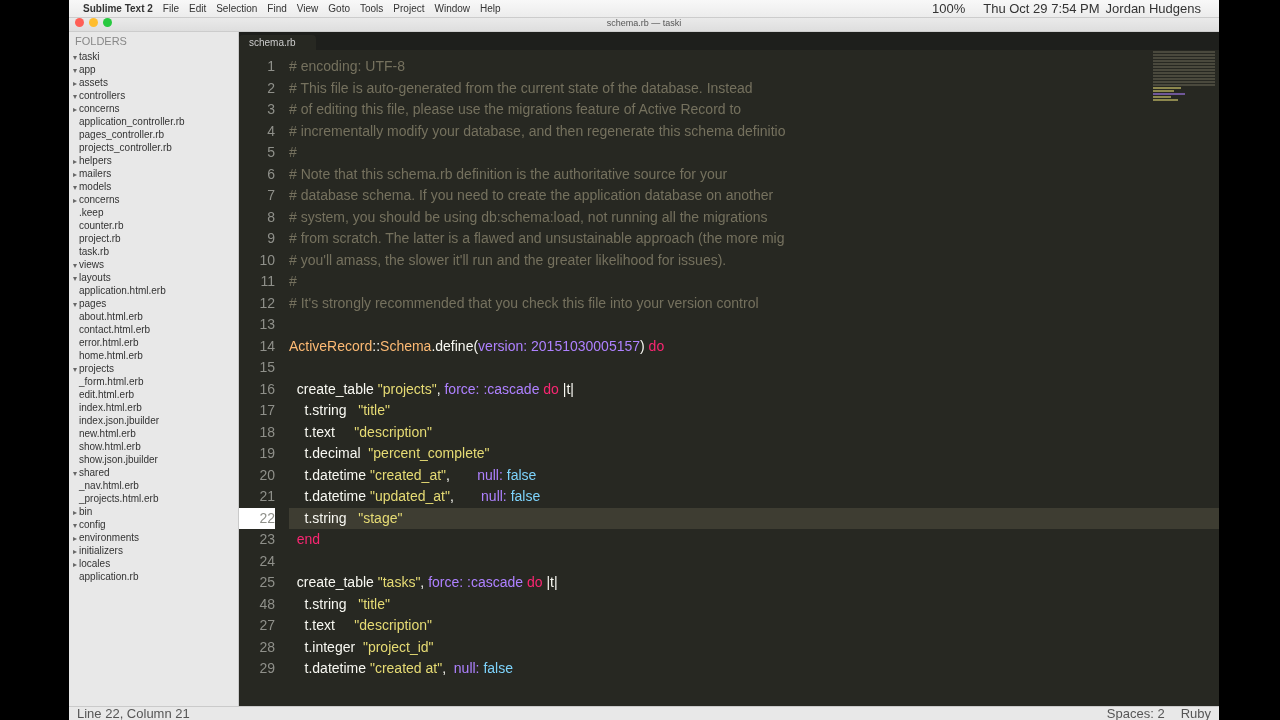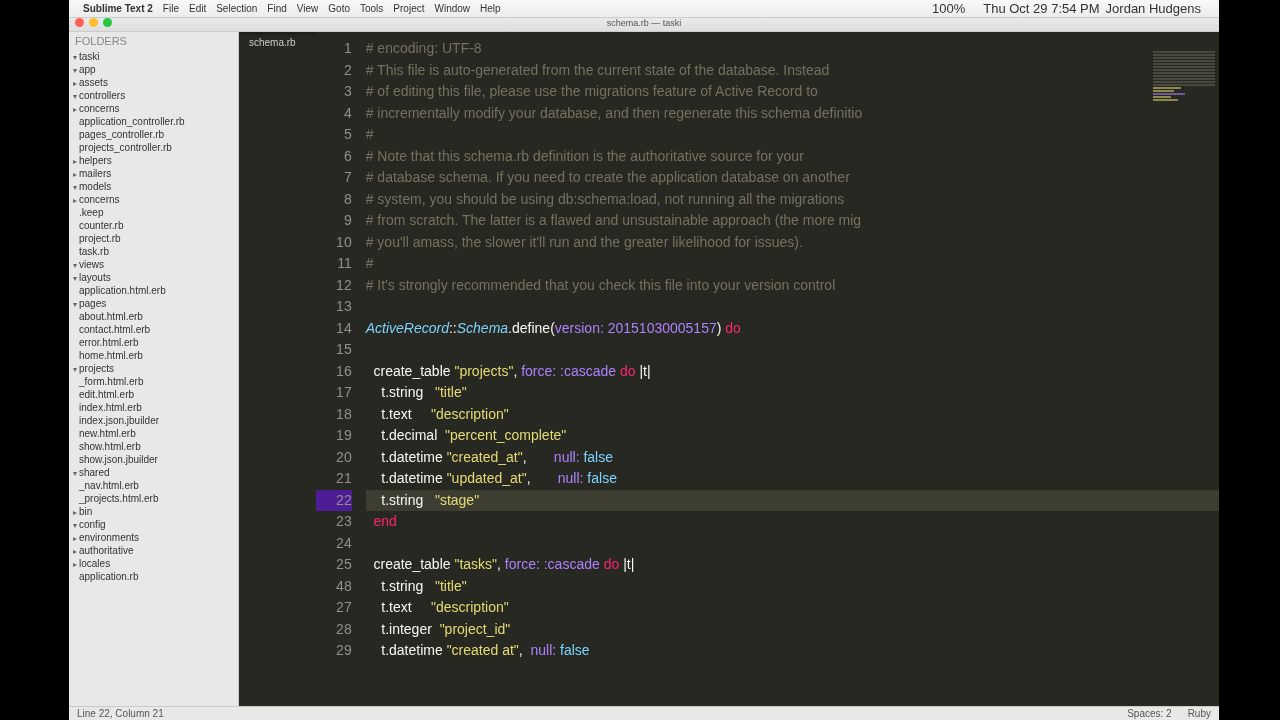--- a/index.html
+++ b/index.html
@@ -17,42 +17,42 @@
 .tl.r{background:#ff5f56}.tl.y{background:#ffbd2e}.tl.g{background:#27c93f}
 .titlebar .ttl{margin:0 auto}
 .workspace{display:flex;height:calc(100% - 32px - 14px)}
 .sidebar{width:170px;background:#e8e8e8;border-right:1px solid #cacaca;font-size:10px;color:#333;overflow:hidden}
 .sidebar .hdr{font-size:11px;color:#888;padding:3px 6px;text-transform:uppercase}
 .tree{padding:0 0 0 2px}
 .tree .nd{padding:1px 0 1px 0;white-space:nowrap;cursor:default}
 .tree .ar{display:inline-block;width:8px;font-size:8px;color:#666;text-align:center}
 .tree .lbl{}
 .d0{padding-left:4px}.d1{padding-left:14px}.d2{padding-left:24px}.d3{padding-left:34px}.d4{padding-left:44px}
-.editor{flex:1;background:#272822;display:flex;flex-direction:row;position:relative}
+.editor{flex:1;background:#272822;display:flex;flex-direction:column;position:relative}
 .tabbar{height:18px;background:#1e1f1c;display:flex;align-items:flex-end}
 .tab{background:#272822;color:#ccc;font-size:10px;padding:2px 20px 2px 10px;border-top-left-radius:4px;border-top-right-radius:4px;position:relative}
 .code{flex:1;display:flex;font-family:Menlo,Consolas,monospace;font-size:14px;line-height:21.5px;overflow:hidden}
 .gutter{width:44px;text-align:right;color:#8f908a;padding:6px 8px 0 0;background:#272822;user-select:none}
 .gutter .ln{height:21.5px}
-.gutter .ln.cur{background:#4c1d95}
+.gutter .ln.cur{background:#ffffff}
 .src{flex:1;padding:6px 0 0 6px;color:#f8f8f2;white-space:pre}
 .src .row{height:21.5px}
 .src .row.cur{background:#3e3d32}
 .cmnt{color:#75715e}
 .kw{color:#f92672}
 .str{color:#e6db74}
 .num{color:#ae81ff}
-.cls{color:#7dd3fc;font-style:italic}
+.cls{color:#fdba74;}
 .sym{color:#ae81ff}
 .const{color:#7dd3fc}
 .minimap{position:absolute;right:0;top:18px;width:70px;height:120px;background:#272822;opacity:.9}
 .minimap .mml{height:2px;margin:1px 4px;background:#75715e;opacity:.5}
 .minimap .mmy{background:#e6db74;opacity:.6}
 .minimap .mmp{background:#ae81ff;opacity:.6}
-.status{height:14px;background:#e8e8e8;border-top:1px solid #cacaca;display:flex;align-items:center;font-size:10px;color:#555;padding:0 8px}
+.status{height:14px;background:#e8e8e8;border-top:1px solid #cacaca;display:flex;align-items:center;font-size:13px;color:#555;padding:0 8px}
 .status .sp{flex:1}
 </style>
 </head>
 <body>
 
 <div class="letterbox">
   <div class="menubar">
     <span class="apple"></span>
     <span class="appname">Sublime Text 2</span>
     <span id="menu-items"><span class="mi">File</span><span class="mi">Edit</span><span class="mi">Selection</span><span class="mi">Find</span><span class="mi">View</span><span class="mi">Goto</span><span class="mi">Tools</span><span class="mi">Project</span><span class="mi">Window</span><span class="mi">Help</span></span>
@@ -104,21 +104,21 @@
           <div class="nd d4"><span class="ar"></span><span class="lbl">index.json.jbuilder</span></div>
           <div class="nd d4"><span class="ar"></span><span class="lbl">new.html.erb</span></div>
           <div class="nd d4"><span class="ar"></span><span class="lbl">show.html.erb</span></div>
           <div class="nd d4"><span class="ar"></span><span class="lbl">show.json.jbuilder</span></div>
           <div class="nd d3"><span class="ar">▾</span><span class="lbl">shared</span></div>
           <div class="nd d4"><span class="ar"></span><span class="lbl">_nav.html.erb</span></div>
           <div class="nd d4"><span class="ar"></span><span class="lbl">_projects.html.erb</span></div>
           <div class="nd d1"><span class="ar">▸</span><span class="lbl">bin</span></div>
           <div class="nd d1"><span class="ar">▾</span><span class="lbl">config</span></div>
           <div class="nd d2"><span class="ar">▸</span><span class="lbl">environments</span></div>
-          <div class="nd d2"><span class="ar">▸</span><span class="lbl">authoritative</span></div>
+          <div class="nd d2"><span class="ar">▸</span><span class="lbl">initializers</span></div>
           <div class="nd d2"><span class="ar">▸</span><span class="lbl">locales</span></div>
           <div class="nd d2"><span class="ar"></span><span class="lbl">application.rb</span></div>
         </div>
     </div>
 
     <div class="editor">
       <div class="tabbar">
         <div class="tab"><span>schema.rb</span></div>
       </div>
       <div class="code">

